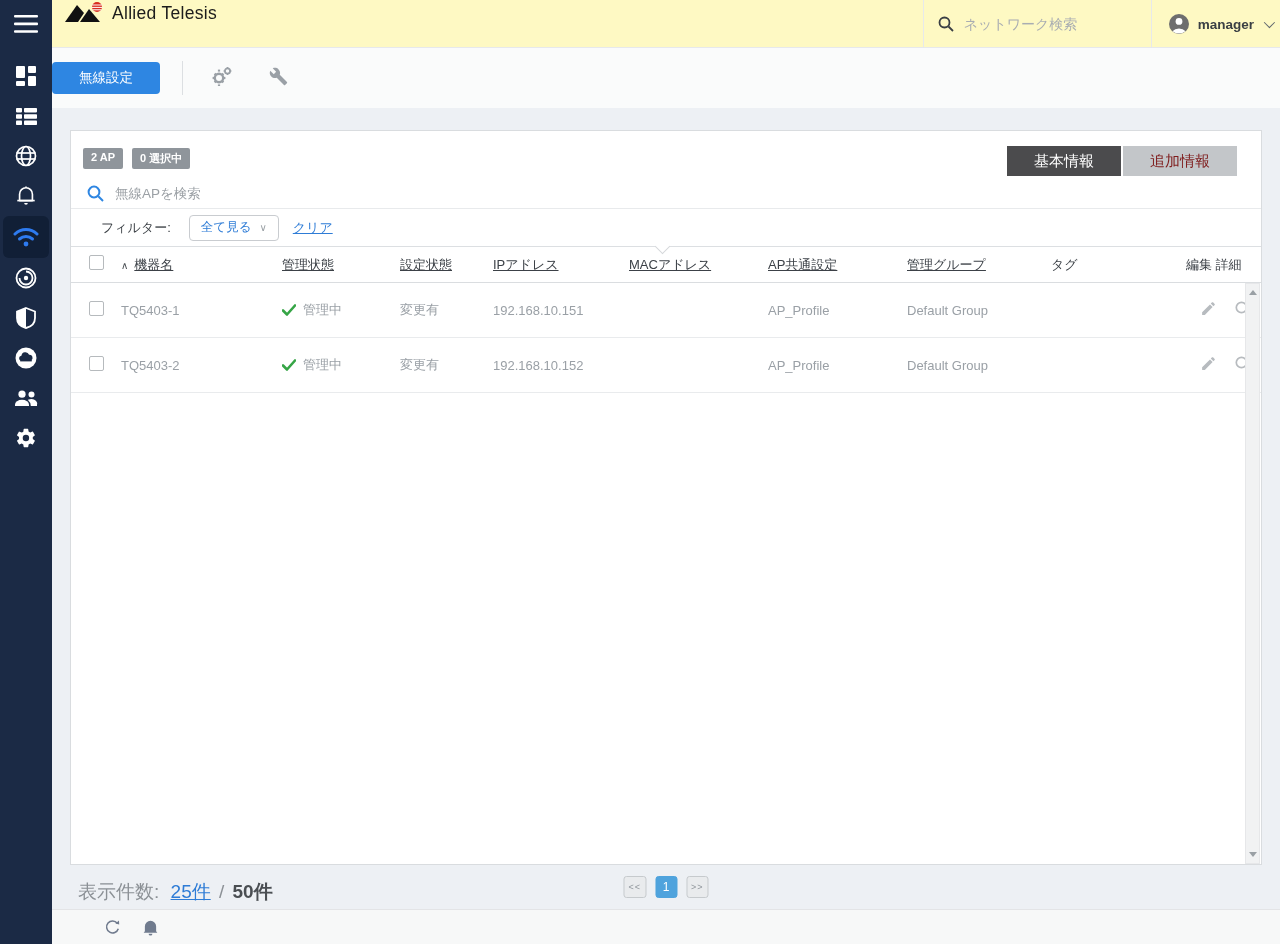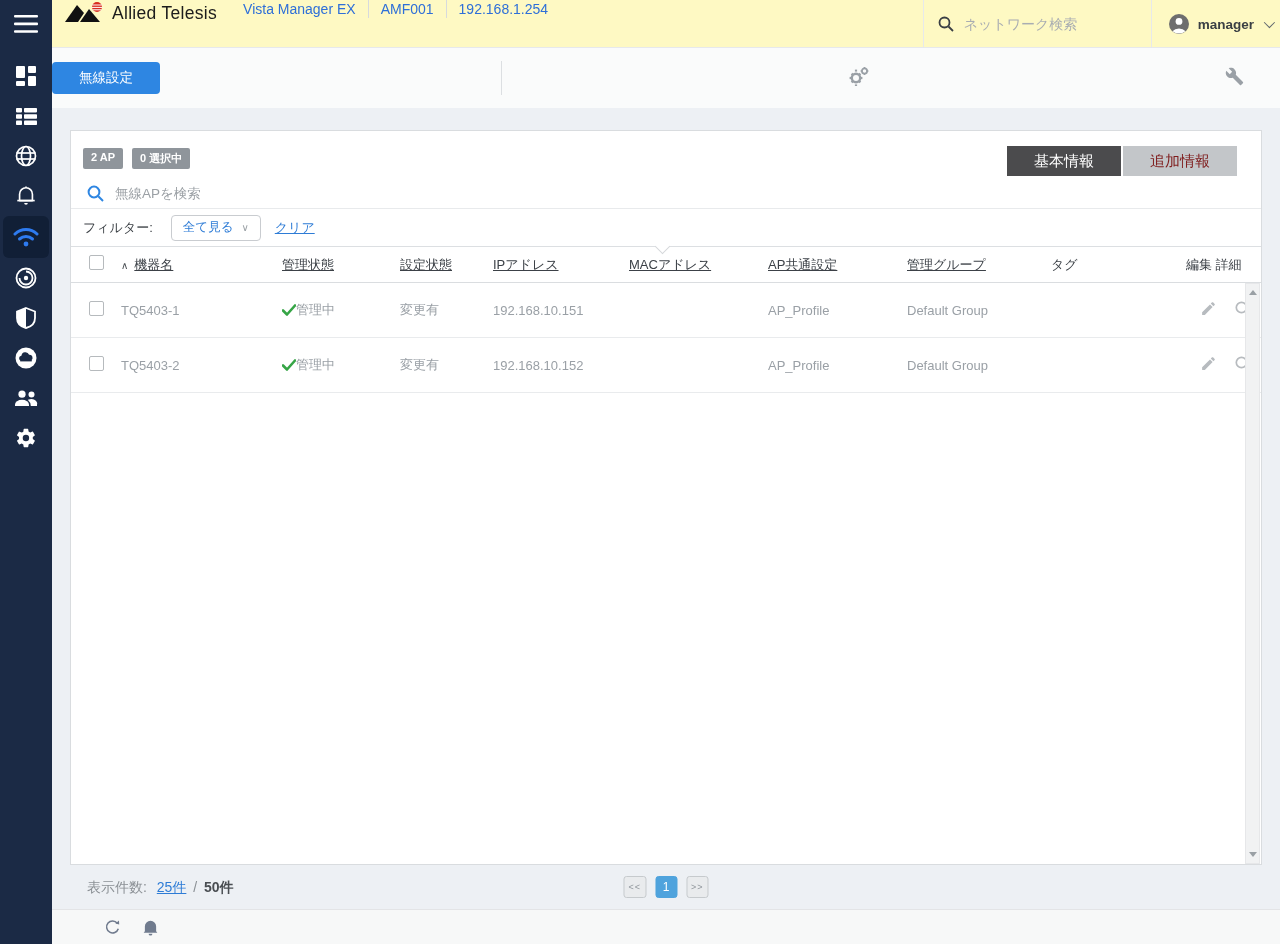--- a/index.html
+++ b/index.html
@@ -23,70 +23,70 @@
   .crumb-sep { width:1px; height:18px; background:#d7dadd; }
   .hd-right { margin-left:auto; display:flex; align-items:center; height:48px; }
   .hd-search { display:flex; align-items:center; height:48px; border-left:1px solid #e7e9eb; width:228px; padding-left:14px; }
   .hd-search input { border:none; outline:none; font-size:14px; color:#444; width:160px; margin-left:10px; background:transparent; font-family:inherit; }
   .hd-search input::placeholder { color:#a9adb2; }
   .hd-user { display:flex; align-items:center; height:48px; border-left:1px solid #e7e9eb; padding:0 8px 0 16px; cursor:pointer; }
   .hd-user .uname { font-size:13.5px; color:#3a3f44; font-weight:700; margin:0 10px 0 8px; }
   .chev { width:8px; height:8px; border-right:1.8px solid #5f666d; border-bottom:1.8px solid #5f666d; transform:rotate(45deg) translateY(-2px); }
 
   
-  .subheader { position:absolute; left:52px; top:48px; width:1228px; height:60px; background:#fafbfb; display:flex; align-items:center; justify-content:space-between; }
+  .subheader { position:absolute; left:52px; top:48px; width:1228px; height:60px; background:#fafbfb; display:flex; align-items:center; justify-content:flex-start; }
   .btn-primary { width:108px; height:32px; background:#2e86e2; color:#fff; font-size:13.5px; border:none; border-radius:4px; cursor:pointer; font-family:inherit; }
   .sub-sep { width:1px; height:34px; background:#dcdfe2; margin:0 28px 0 22px; }
   .tool-ic { margin-right:36px; cursor:pointer; }
 
   
   .card { position:absolute; left:70px; top:130px; width:1192px; height:735px; background:#fff; border:1px solid #d9dcdf; }
   .badges { position:absolute; left:12px; top:17px; display:flex; gap:9px; }
   .badge { background:#8f959b; color:#fff; font-size:11px; font-weight:700; padding:3px 8px; border-radius:2px; }
   .tabs { position:absolute; right:24px; top:15px; display:flex; gap:2px; }
   .tab { width:114px; height:30px; font-size:15px; display:flex; align-items:center; justify-content:center; cursor:pointer; font-family:inherit; border:none; }
   .tab.active { background:#4b4b4d; color:#ffffff; }
   .tab.inactive { background:#c3c6c9; color:#7f1d1d; }
 
   .ap-search { position:absolute; left:0; top:47px; width:100%; height:31px; border-bottom:1px solid #e8eaec; display:flex; align-items:center; padding-left:16px; }
   .ap-search input { border:none; outline:none; font-size:13.5px; margin-left:11px; width:400px; color:#444; background:transparent; font-family:inherit; }
   .ap-search input::placeholder { color:#9ba0a5; }
 
-  .filter-row { position:absolute; left:0; top:78px; width:100%; height:38px; border-bottom:1px solid #dcdfe2; display:flex; align-items:center; padding-left:12px; }
+  .filter-row { position:absolute; left:0; top:78px; width:100%; height:38px; border-bottom:1px solid #dcdfe2; display:flex; align-items:center; padding-left:30px; }
   .filter-label { font-size:13px; color:#3a3f44; margin-right:18px; }
   .filter-dd { display:flex; align-items:center; gap:8px; border:1px solid #c9ccd0; border-radius:4px; padding:3px 11px 4px; cursor:pointer; background:#fff; font-family:inherit; }
   .filter-dd span { font-size:12.5px; color:#2e7cd6; }
   .filter-dd .dd-caret { font-size:10px; color:#9aa0a5; }
   .filter-clear { font-size:13px; color:#2e7cd6; text-decoration:underline; margin-left:14px; cursor:pointer; }
 
   .thead { position:absolute; left:0; top:116px; width:100%; height:36px; border-bottom:1px solid #dadde0; }
   .grid-row { display:grid; grid-template-columns:32px 161px 118px 93px 136px 139px 139px 144px 135px 1fr; align-items:center; padding-left:18px; height:100%; }
   .th { font-size:13px; color:#3c4147; white-space:nowrap; }
   .th.sortable .lbl { text-decoration:underline; }
   .sort-caret { font-size:10px; color:#4a4f54; margin-right:6px; }
   .th-edit { text-align:right; padding-right:29px; }
   .notch { position:absolute; left:586px; top:-6px; width:11px; height:11px; background:#fff; transform:rotate(45deg); border-right:1px solid #d5d8db; border-bottom:1px solid #d5d8db; z-index:3; }
 
   .tbody { position:absolute; left:0; top:152px; width:100%; }
   .trow { height:55px; border-bottom:1px solid #e9ebed; }
   .td { font-size:13px; color:#9aa0a6; white-space:nowrap; }
-  .td-status { display:flex; align-items:center; gap:0; }
+  .td-status { display:flex; align-items:center; gap:7px; }
   .td-edit { text-align:right; padding-right:24px; }
   .td-edit .row-ic { display:inline-block; vertical-align:middle; margin-left:14px; cursor:pointer; }
   .cbx { width:15px; height:15px; appearance:none; -webkit-appearance:none; border:1px solid #b6babd; border-radius:2px; background:#fff; cursor:pointer; }
   .mac-blur { width:104px; height:13px; border-radius:2px; background:linear-gradient(90deg,#cfcfcf,#e6e6e6 25%,#c6c6c6 45%,#e0e0e0 70%,#cccccc); filter:blur(2.4px); }
 
   .vscroll { position:absolute; right:1px; top:152px; width:15px; height:581px; background:#f1f2f3; border:1px solid #e6e7e9; }
   .varrow { position:absolute; left:50%; transform:translateX(-50%); width:0; height:0; border-left:4px solid transparent; border-right:4px solid transparent; cursor:pointer; }
   .varrow.up { top:6px; border-bottom:5px solid #9aa0a5; }
   .varrow.down { bottom:6px; border-top:5px solid #9aa0a5; }
 
   
   .foot-row { position:absolute; left:52px; top:865px; width:1228px; height:44px; }
-  .count-wrap { position:absolute; left:35px; top:14px; font-size:14px; }
+  .count-wrap { position:absolute; left:26px; top:14px; font-size:19px; }
   .count-label { color:#8b9095; }
   .count-link { color:#2e7cd6; text-decoration:underline; cursor:pointer; margin-left:6px; }
   .count-sep { color:#8b9095; margin:0 3px; }
   .count-total { color:#4a4e52; font-weight:700; }
   .pager { position:absolute; left:50%; transform:translateX(-50%); top:11px; display:flex; gap:9px; }
   .pg-btn { min-width:22px; height:22px; border:1px solid #c6cacd; border-radius:3px; background:#e9ebed; color:#8f959b; font-size:9px; letter-spacing:1px; cursor:pointer; font-family:inherit; padding:0 4px; }
   .pg-btn.current { background:#4fa3dd; border-color:#4fa3dd; color:#fff; font-size:12px; letter-spacing:0; }
 
   
   .bottom-bar { position:absolute; left:52px; top:909px; width:1228px; height:35px; background:#f7f8f8; border-top:1px solid #e3e4e6; display:flex; align-items:center; }
@@ -198,27 +198,20 @@
         <path d="M16 22 L25 9 L36 22 Z" fill="#111"></path>
         <circle cx="33" cy="7" r="5" fill="#d82c20"></circle>
         <g stroke="#fff" stroke-width="1">
             <line x1="28.2" y1="5" x2="37.8" y2="5"></line>
             <line x1="28" y1="7.4" x2="38" y2="7.4"></line>
             <line x1="28.6" y1="9.8" x2="37.4" y2="9.8"></line>
           </g>
       </svg>
       <span class="brand-text">Allied Telesis</span>
     </div>
-    <nav class="crumbs">
-      <span class="crumb">Vista Manager EX</span>
-      <span class="crumb-sep"></span>
-      <span class="crumb">AMF001</span>
-      <span class="crumb-sep"></span>
-      <span class="crumb">192.168.1.254</span>
-    </nav>
     <div class="hd-right">
       <div class="hd-search">
         <svg width="16" height="16" viewBox="0 0 16 16" fill="none" stroke="#3a3f44" stroke-width="1.8">
             <circle cx="6.5" cy="6.5" r="5"></circle>
             <line x1="10.5" y1="10.5" x2="15" y2="15"></line>
           </svg>
         <input type="text" placeholder="ネットワーク検索" style="">
       </div>
       <div class="hd-user">
         <svg width="22" height="22" viewBox="0 0 22 22">

